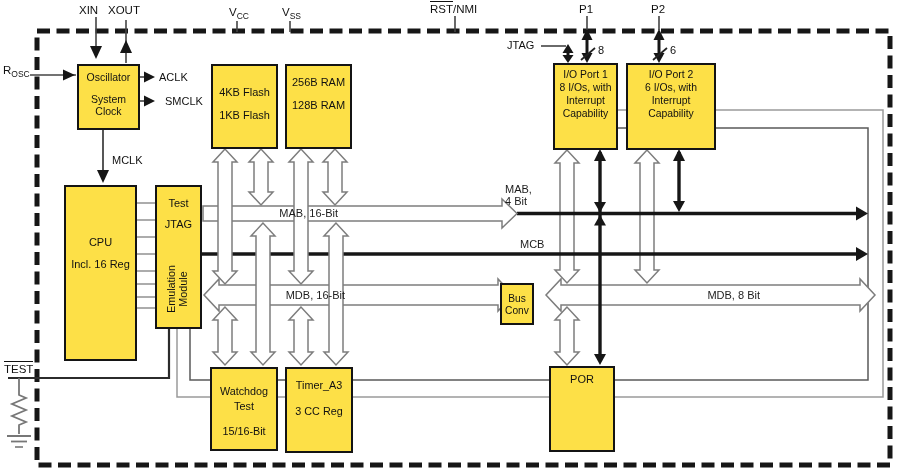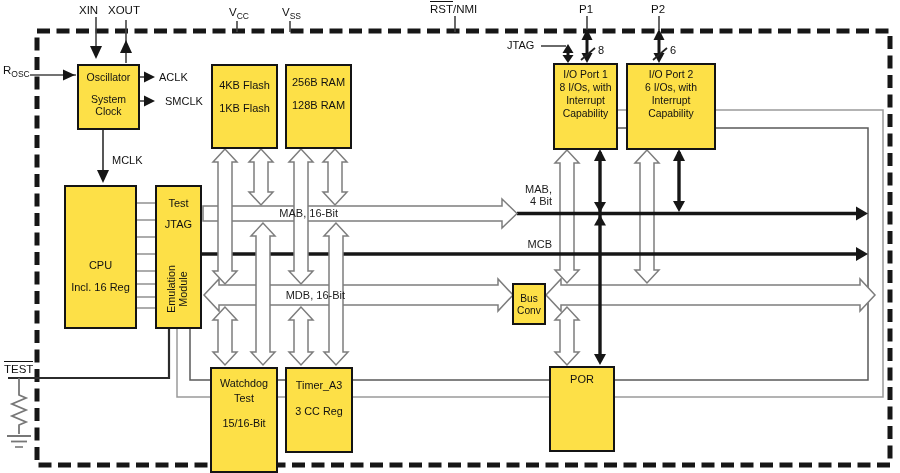--- a/index.html
+++ b/index.html
@@ -9,21 +9,21 @@
   .box{position:absolute;background:#fde047;border:2.5px solid #141414;box-sizing:border-box;
        z-index:2;text-align:center;line-height:1;}
   .box div{white-space:nowrap;}
   .lbl{position:absolute;z-index:3;font-size:11.5px;white-space:nowrap;color:#111;}
   .buslbl{position:absolute;z-index:3;font-size:11px;color:#1c1c1c;white-space:nowrap;}
   .sub{font-size:8.5px;position:relative;top:2.5px;letter-spacing:0;}
   .ol{display:inline-block;border-top:1.4px solid #111;padding-top:1px;line-height:1.05;}
   .rot{position:absolute;z-index:3;transform:rotate(-90deg);text-align:center;
        font-size:10.8px;line-height:12px;color:#111;}
   .ctr{text-align:right;}
-  .rt{text-align:right;}
+  .rt{text-align:left;}
 </style>
 </head>
 <body>
 
 <div id="stage">
 
   <svg id="wiring" width="900" height="473" viewBox="0 0 900 473">
 
     <g>
       <rect x="37" y="31" width="853" height="434" fill="none" stroke="#161616" stroke-width="5" stroke-dasharray="13 6.5"></rect>
@@ -162,21 +162,21 @@
       <line x1="653" y1="60" x2="667" y2="48"></line>
     </g>
   </svg>
 
   <div class="box" style="left:77px;top:64px;width:63px;height:66px;font-size:10.5px;line-height:12.5px;padding-top:5px;">
     <div style="margin-bottom:9px;">Oscillator</div>
     <div>System</div>
     <div>Clock</div>
   </div>
 
-  <div class="box" style="left:211px;top:64px;width:67px;height:85px;font-size:11px;line-height:23px;padding-top:8px;">
+  <div class="box" style="left:211px;top:64px;width:67px;height:85px;font-size:11px;line-height:23px;padding-top:15px;">
     <div>4KB Flash</div>
     <div>1KB Flash</div>
   </div>
 
   <div class="box" style="left:285px;top:64px;width:67px;height:85px;font-size:11px;line-height:23px;padding-top:5px;">
     <div>256B RAM</div>
     <div>128B RAM</div>
   </div>
 
   <div class="box" style="left:553px;top:63px;width:65px;height:87px;font-size:10.4px;line-height:13px;padding-top:3px;">
@@ -186,46 +186,46 @@
     <div>Capability</div>
   </div>
 
   <div class="box" style="left:626px;top:63px;width:90px;height:87px;font-size:10.4px;line-height:13px;padding-top:3px;">
     <div>I/O Port 2</div>
     <div>6 I/Os, with</div>
     <div>Interrupt</div>
     <div>Capability</div>
   </div>
 
-  <div class="box" style="left:64px;top:185px;width:73px;height:144px;font-size:11px;line-height:22px;padding-top:67px;">
+  <div class="box" style="left:64px;top:185px;width:73px;height:176px;font-size:11px;line-height:22px;padding-top:44px;">
     <div>CPU</div>
     <div>Incl. 16 Reg</div>
   </div>
 
   <div class="box" style="left:155px;top:185px;width:47px;height:144px;font-size:11px;line-height:21px;padding-top:6px;">
     <div>Test</div>
     <div>JTAG</div>
   </div>
   <div class="rot" style="left:133px;top:276px;width:90px;height:26px;">
     <div>Emulation</div>
     <div>Module</div>
   </div>
 
-  <div class="box" style="left:210px;top:367px;width:68px;height:106px;font-size:10.8px;line-height:14.5px;padding-top:7px;">
+  <div class="box" style="left:210px;top:367px;width:68px;height:84px;font-size:10.8px;line-height:14.5px;padding-top:15px;">
     <div>Watchdog</div>
     <div>Test</div>
     <div style="margin-top:11px;">15/16-Bit</div>
   </div>
 
   <div class="box" style="left:285px;top:367px;width:68px;height:86px;font-size:10.8px;line-height:14px;padding-top:9px;">
     <div>Timer_A3</div>
     <div style="margin-top:12px;">3 CC Reg</div>
   </div>
 
-  <div class="box" style="left:512px;top:283px;width:34px;height:42px;font-size:10.2px;line-height:11.5px;padding-top:8px;">
+  <div class="box" style="left:500px;top:283px;width:34px;height:42px;font-size:10.2px;line-height:11.5px;padding-top:8px;">
     <div>Bus</div>
     <div>Conv</div>
   </div>
 
   <div class="box" style="left:549px;top:366px;width:66px;height:86px;font-size:11px;padding-top:6px;">
     <div>POR</div>
   </div>
 
   <div class="lbl" style="left:79px;top:4px;">XIN</div>
   <div class="lbl" style="left:108px;top:4px;">XOUT</div>
@@ -264,14 +264,15 @@
 
   <div class="buslbl rt" style="left:505px;top:184px;width:47px;line-height:11.5px;">
     <div>MAB,</div>
     <div>4 Bit</div>
   </div>
 
   <div class="buslbl rt" style="left:520px;top:238px;width:32px;">MCB</div>
 
   <div class="buslbl ctr" style="left:205px;top:289px;width:140px;">MDB, 16-Bit</div>
 
+  <div class="buslbl ctr" style="left:600px;top:289px;width:160px;">MDB, 8 Bit</div>
 
 </div>
 
 </body></html>

